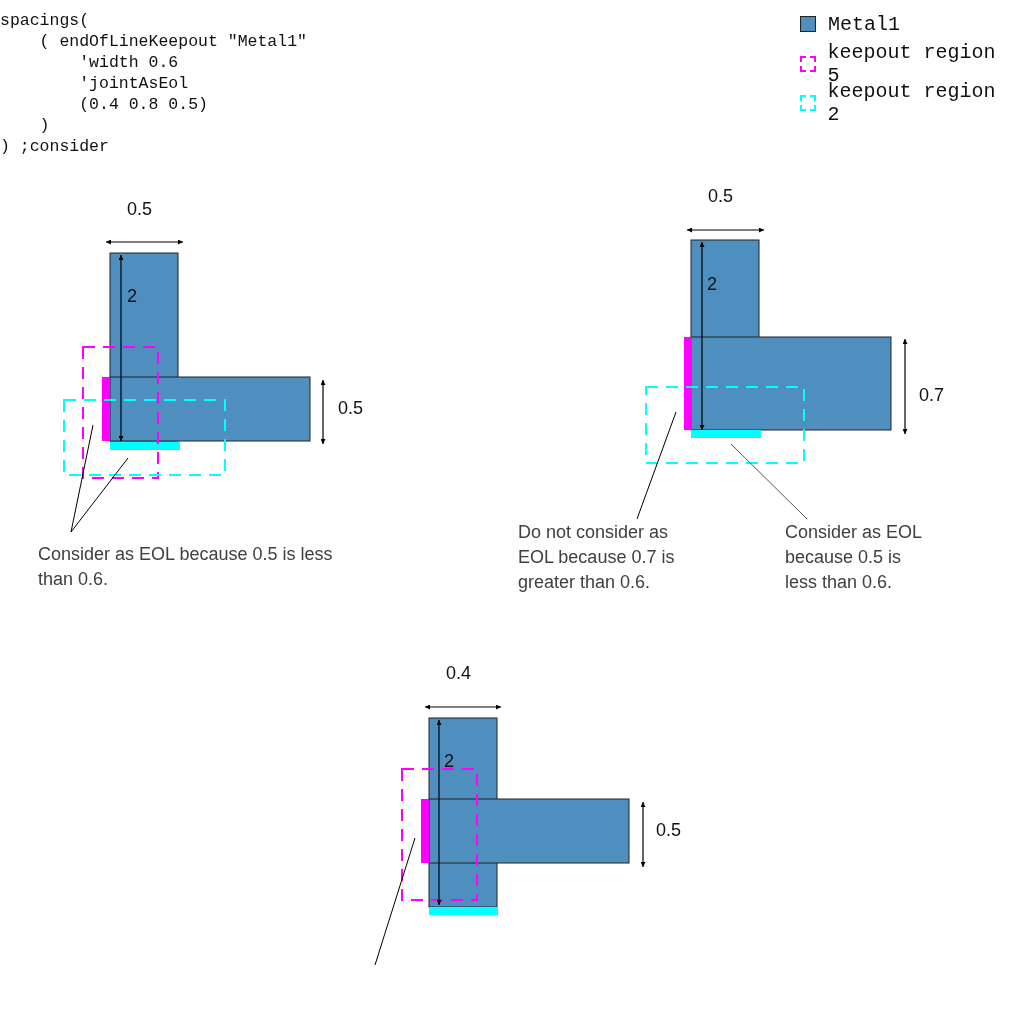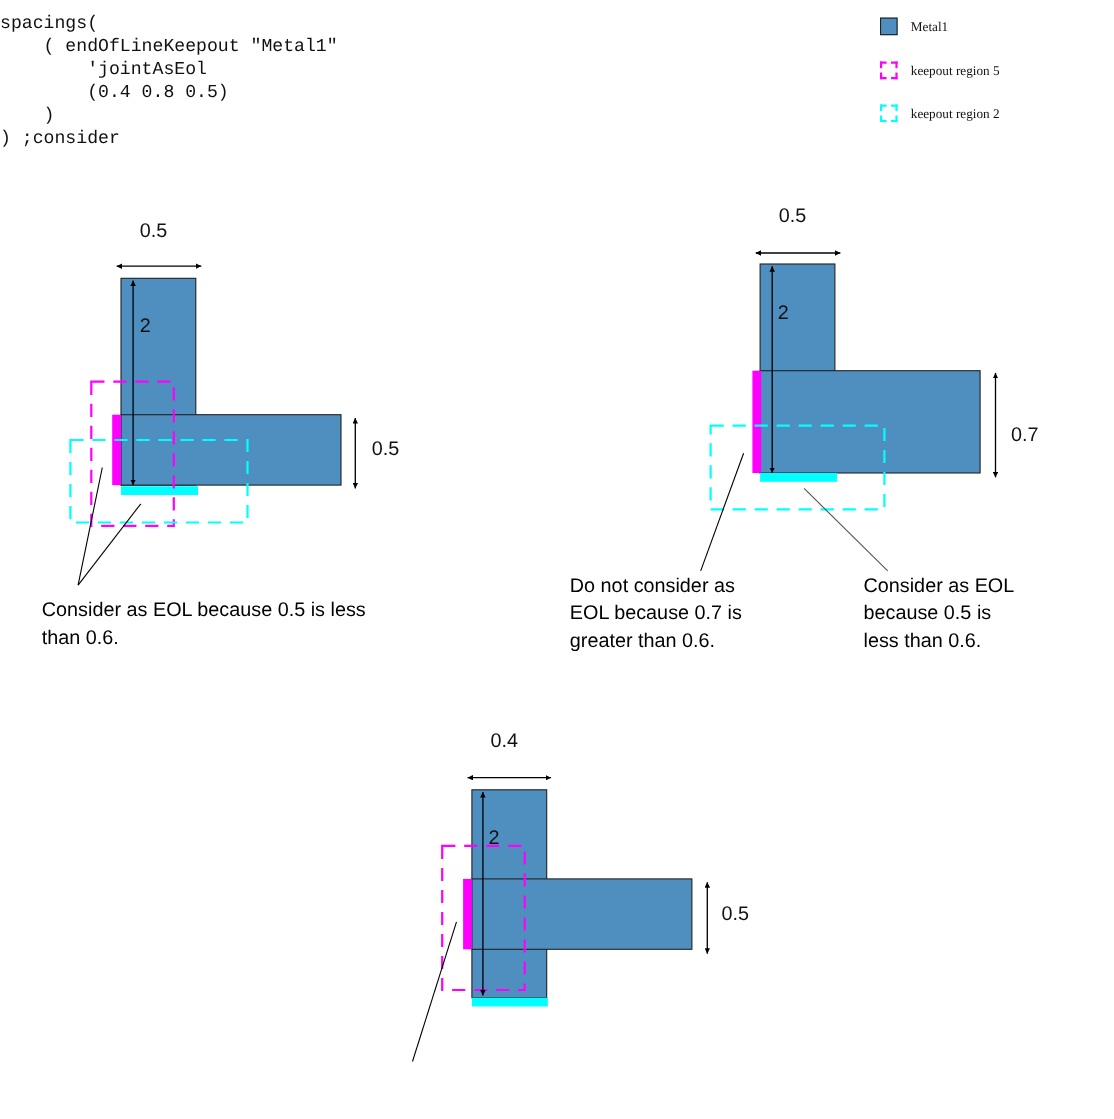--- a/index.html
+++ b/index.html
@@ -1,33 +1,33 @@
 <!DOCTYPE html>
 <html><head>
 <meta charset="utf-8">
 <style>
   html, body { margin: 0; padding: 0; background: #ffffff; }
   body { width: 1013px; height: 1017px; position: relative; overflow: hidden; }
   #stage { position: absolute; left: 0; top: 0; width: 1013px; height: 1017px; }
   .code { position: absolute; left: 0; top: 10px; font-family: "Liberation Mono", monospace; font-size: 16.5px; line-height: 21px; color: #111; white-space: pre; margin: 0; }
   .code-line { display: block; }
-  .legend-item { position: absolute; left: 800px; height: 22px; display: flex; align-items: center; font-family: Liberation Serif, serif; font-size: 12px; color: #111; }
+  .legend-item { position: absolute; left: 800px; height: 22px; display: flex; align-items: center; font-family: Liberation Mono, monospace; font-size: 20px; color: #111; }
   .sw { width: 16px; height: 16px; margin-right: 12px; box-sizing: border-box; }
   .sw-metal { background: #4f8fbf; border: 1.5px solid #222; }
   .sw-k1 { border: 2px dashed #ff00ff; }
   .sw-k2 { border: 2px dashed #00ffff; }
   svg text { font-family: "Liberation Sans", sans-serif; font-size: 18px; fill: #111; }
-  .note { position: absolute; font-family: "Liberation Sans", sans-serif; font-size: 18px; line-height: 25px; color: #000000; white-space: pre; }
+  .note { position: absolute; font-family: "Liberation Sans", sans-serif; font-size: 18px; line-height: 25px; color: #404040; white-space: pre; }
 </style>
 </head>
 <body>
 
 <div id="stage">
 
-  <pre class="code"><span class="code-line">spacings(</span><span class="code-line">    ( endOfLineKeepout "Metal1"</span><span class="code-line">        'jointAsEol</span><span class="code-line">        (0.4 0.8 0.5)</span><span class="code-line">    )</span><span class="code-line">) ;consider</span></pre>
+  <pre class="code"><span class="code-line">spacings(</span><span class="code-line">    ( endOfLineKeepout "Metal1"</span><span class="code-line">        'width 0.6</span><span class="code-line">        'jointAsEol</span><span class="code-line">        (0.4 0.8 0.5)</span><span class="code-line">    )</span><span class="code-line">) ;consider</span></pre>
 
   <div class="legend-item" style="top:13px">
     <span class="sw sw-metal"></span>
     <span>Metal1</span>
   </div>
   <div class="legend-item" style="top:53px">
     <span class="sw sw-k1"></span>
     <span>keepout region 5</span>
   </div>
   <div class="legend-item" style="top:92px">

